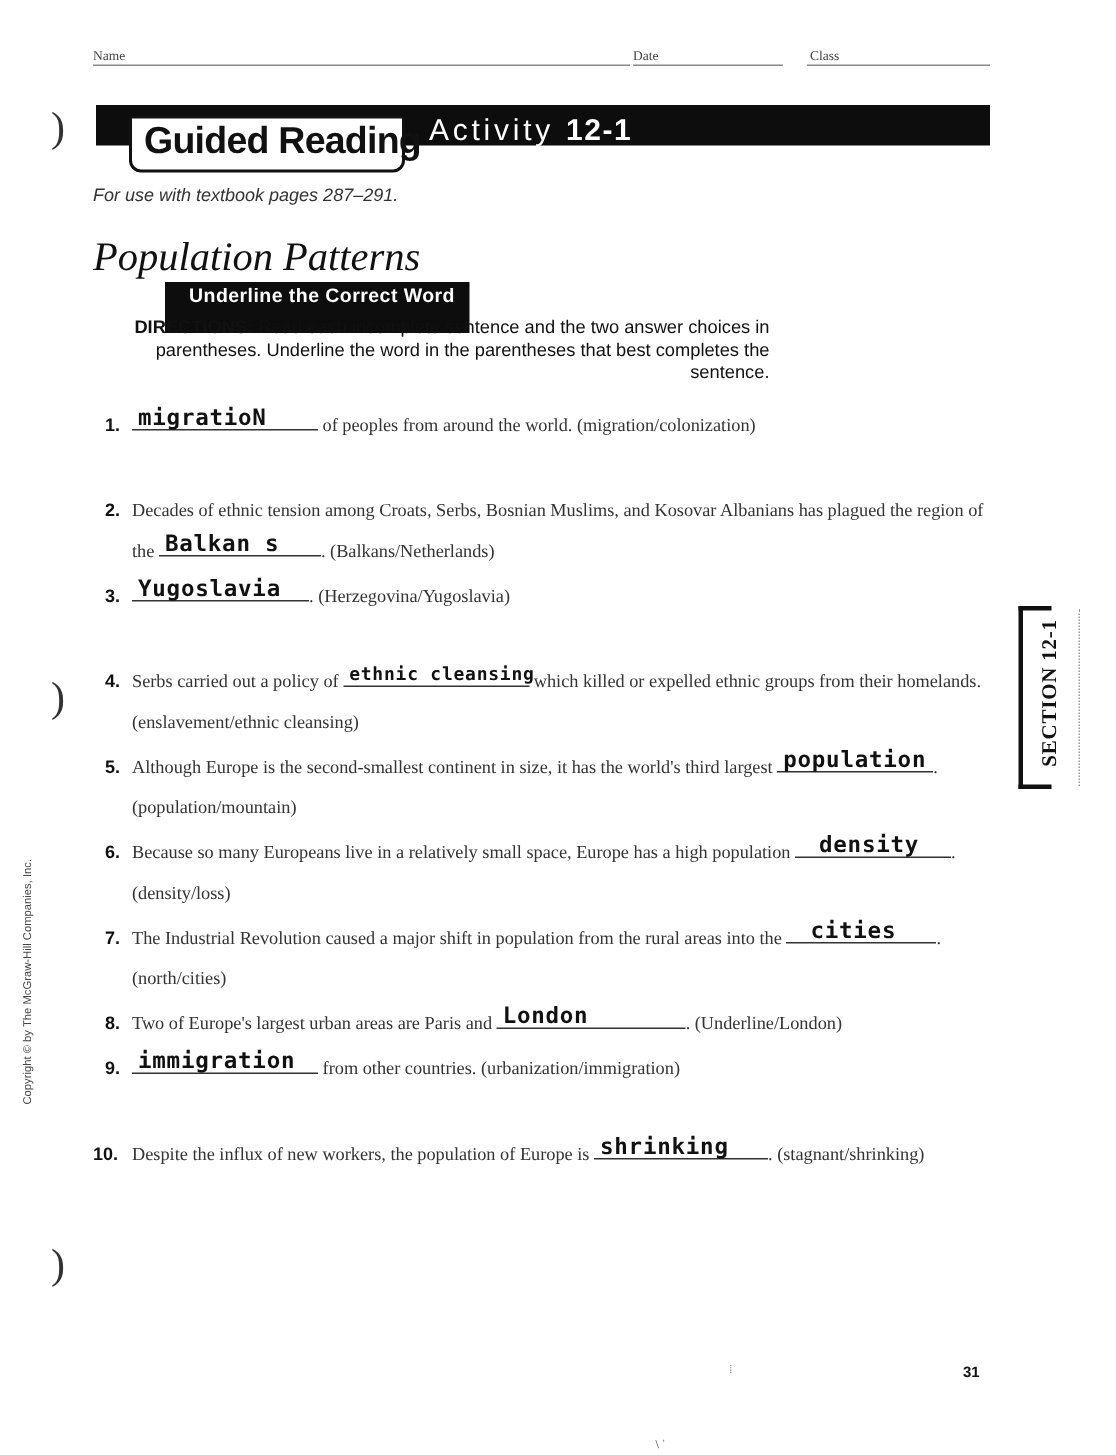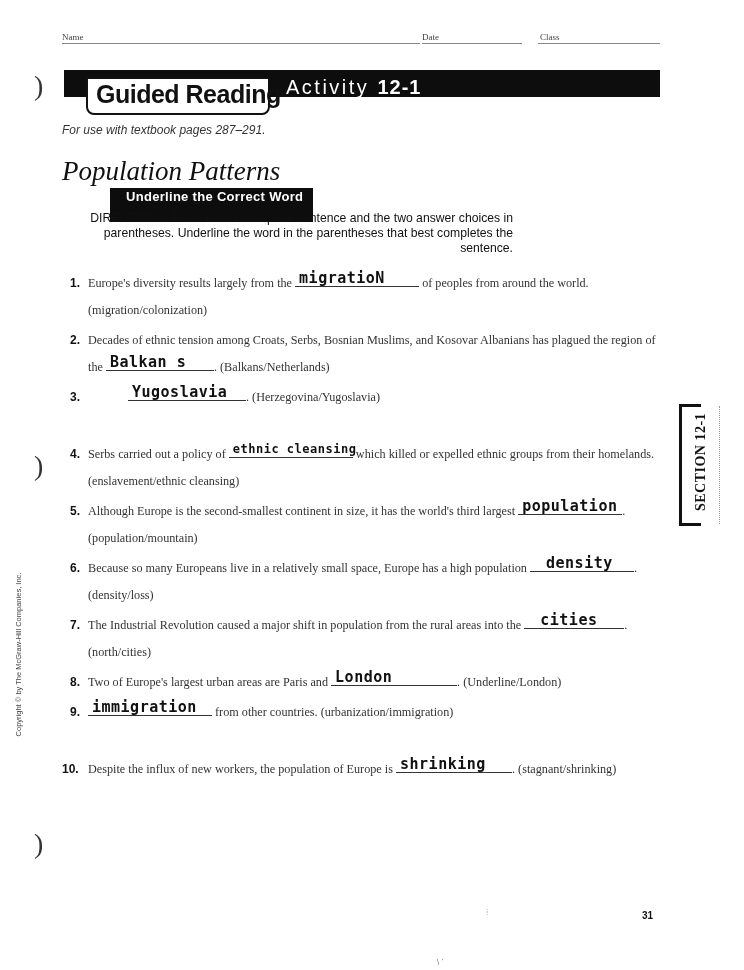--- a/index.html
+++ b/index.html
@@ -21,21 +21,21 @@
   .gr-text { position: absolute; left: 96px; top: 80px; font-size: 25px; font-weight: bold; color: #111;
              letter-spacing: -0.5px; }
   .activity { position: absolute; left: 286px; top: 76px; font-size: 20px; color: #fff; letter-spacing: 2.5px; }
   .activity b { letter-spacing: 1px; }
 
   .for-use { position: absolute; left: 62px; top: 123px; font-size: 12px; font-style: italic; color: #333; }
   .title { position: absolute; left: 62px; top: 156px; font-size: 27px; font-style: italic; color: #111; }
   .section-tag { position: absolute; left: 63px; top: 188px; height: 34px; background: #0d0d0d; color: #fff;
                  font-size: 13px; font-weight: bold; padding: 0 10px 0 16px; line-height: 18px; letter-spacing: 0.3px; margin-left: 47px; }
   .directions { position: absolute; left: 63px; top: 211px; width: 450px; font-size: 12.2px; line-height: 15px; color: #111; }
-  .directions b { font-weight: normal; }
+  .directions b { font-weight: bold; }
 
   
   .q { position: absolute; left: 70px; width: 600px; font-size: 12.2px; color: #333; line-height: 27px; }
   .q .num { position: absolute; left: 0; top: 0; font-family: "Liberation Sans", sans-serif; font-weight: bold; color: #111; font-size: 12px; }
   .q .body { margin-left: 18px; }
   .blank { display: inline-block; position: relative; border-bottom: 1px solid #333; height: 16px; vertical-align: baseline;
            line-height: 16px; }
   .hand { position: absolute; left: 4px; bottom: 0px; font-family: "DejaVu Sans Mono", monospace; font-weight: bold;
           color: #111; font-size: 15px; letter-spacing: 0.5px; white-space: nowrap; }
 
@@ -77,35 +77,35 @@
 <div class="for-use sans">For use with textbook pages 287–291.</div>
 <div class="title serif">Population Patterns</div>
 <div class="section-tag sans">Underline the Correct Word</div>
 <div class="directions sans">
   <b>DIRECTIONS:</b><span> Read each incomplete sentence and the two answer choices in parentheses. Underline the word in the parentheses that best completes the sentence.</span>
 </div>
 
 <div class="q serif" style="top:270px;">
   <span class="num">1.</span>
   <div class="body">
-    <span>Europe's diversity results largely from the </span><span class="blank" style="width:124px;"><span class="hand">migratioN</span></span><span> of peoples from around the world. (migration/colonization)</span>
+    <span class="blank" style="width:124px;"><span class="hand">migratioN</span></span><span> of peoples from around the world. (migration/colonization)</span>
   </div>
 </div>
 
 <div class="q serif" style="top:327px;">
   <span class="num">2.</span>
   <div class="body">
     <span>Decades of ethnic tension among Croats, Serbs, Bosnian Muslims, and Kosovar Albanians has plagued the region of the </span><span class="blank" style="width:108px;"><span class="hand">Balkan s</span></span><span>. (Balkans/Netherlands)</span>
   </div>
 </div>
 
 <div class="q serif" style="top:384px;">
   <span class="num">3.</span>
   <div class="body">
-    <span class="blank" style="width:118px;margin-left:40px;"><span class="hand">Yugoslavia</span></span><span>. (Herzegovina/Yugoslavia)</span>
+    <span class="blank" style="width:118px;"><span class="hand">Yugoslavia</span></span><span>. (Herzegovina/Yugoslavia)</span>
   </div>
 </div>
 
 <div class="q serif" style="top:441px;">
   <span class="num">4.</span>
   <div class="body">
     <span>Serbs carried out a policy of </span><span class="blank" style="width:124px;"><span class="hand" style="font-size:12px;">ethnic cleansing</span></span><span> which killed or expelled ethnic groups from their homelands. (enslavement/ethnic cleansing)</span>
   </div>
 </div>
 

